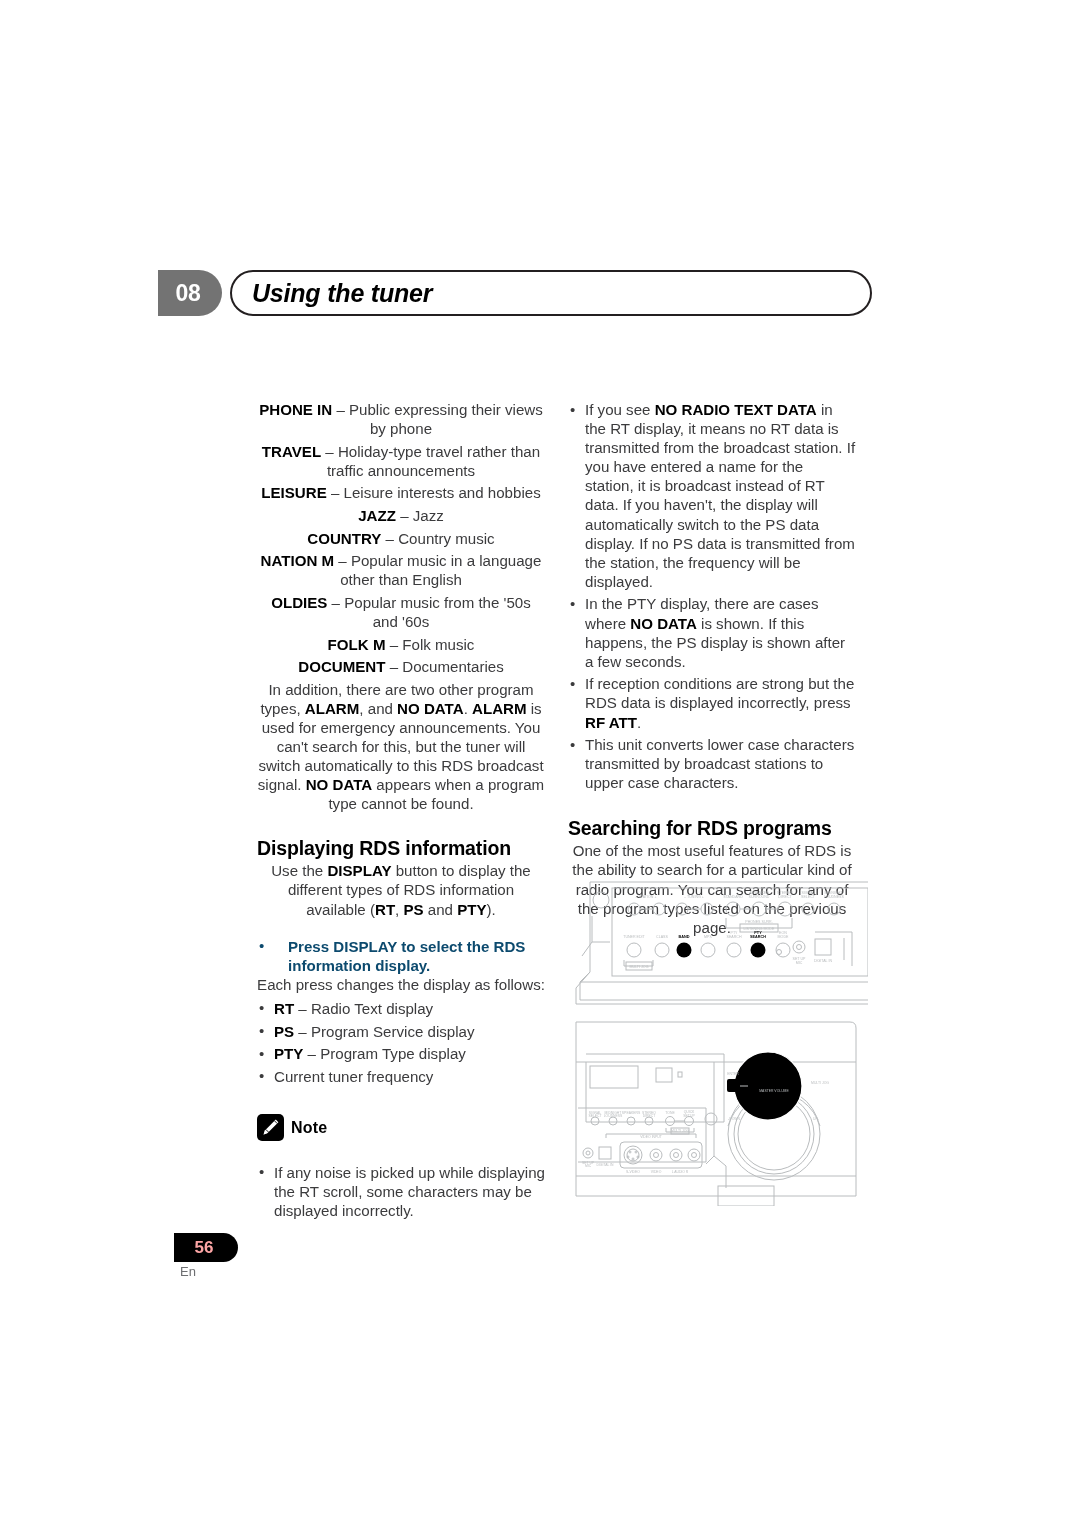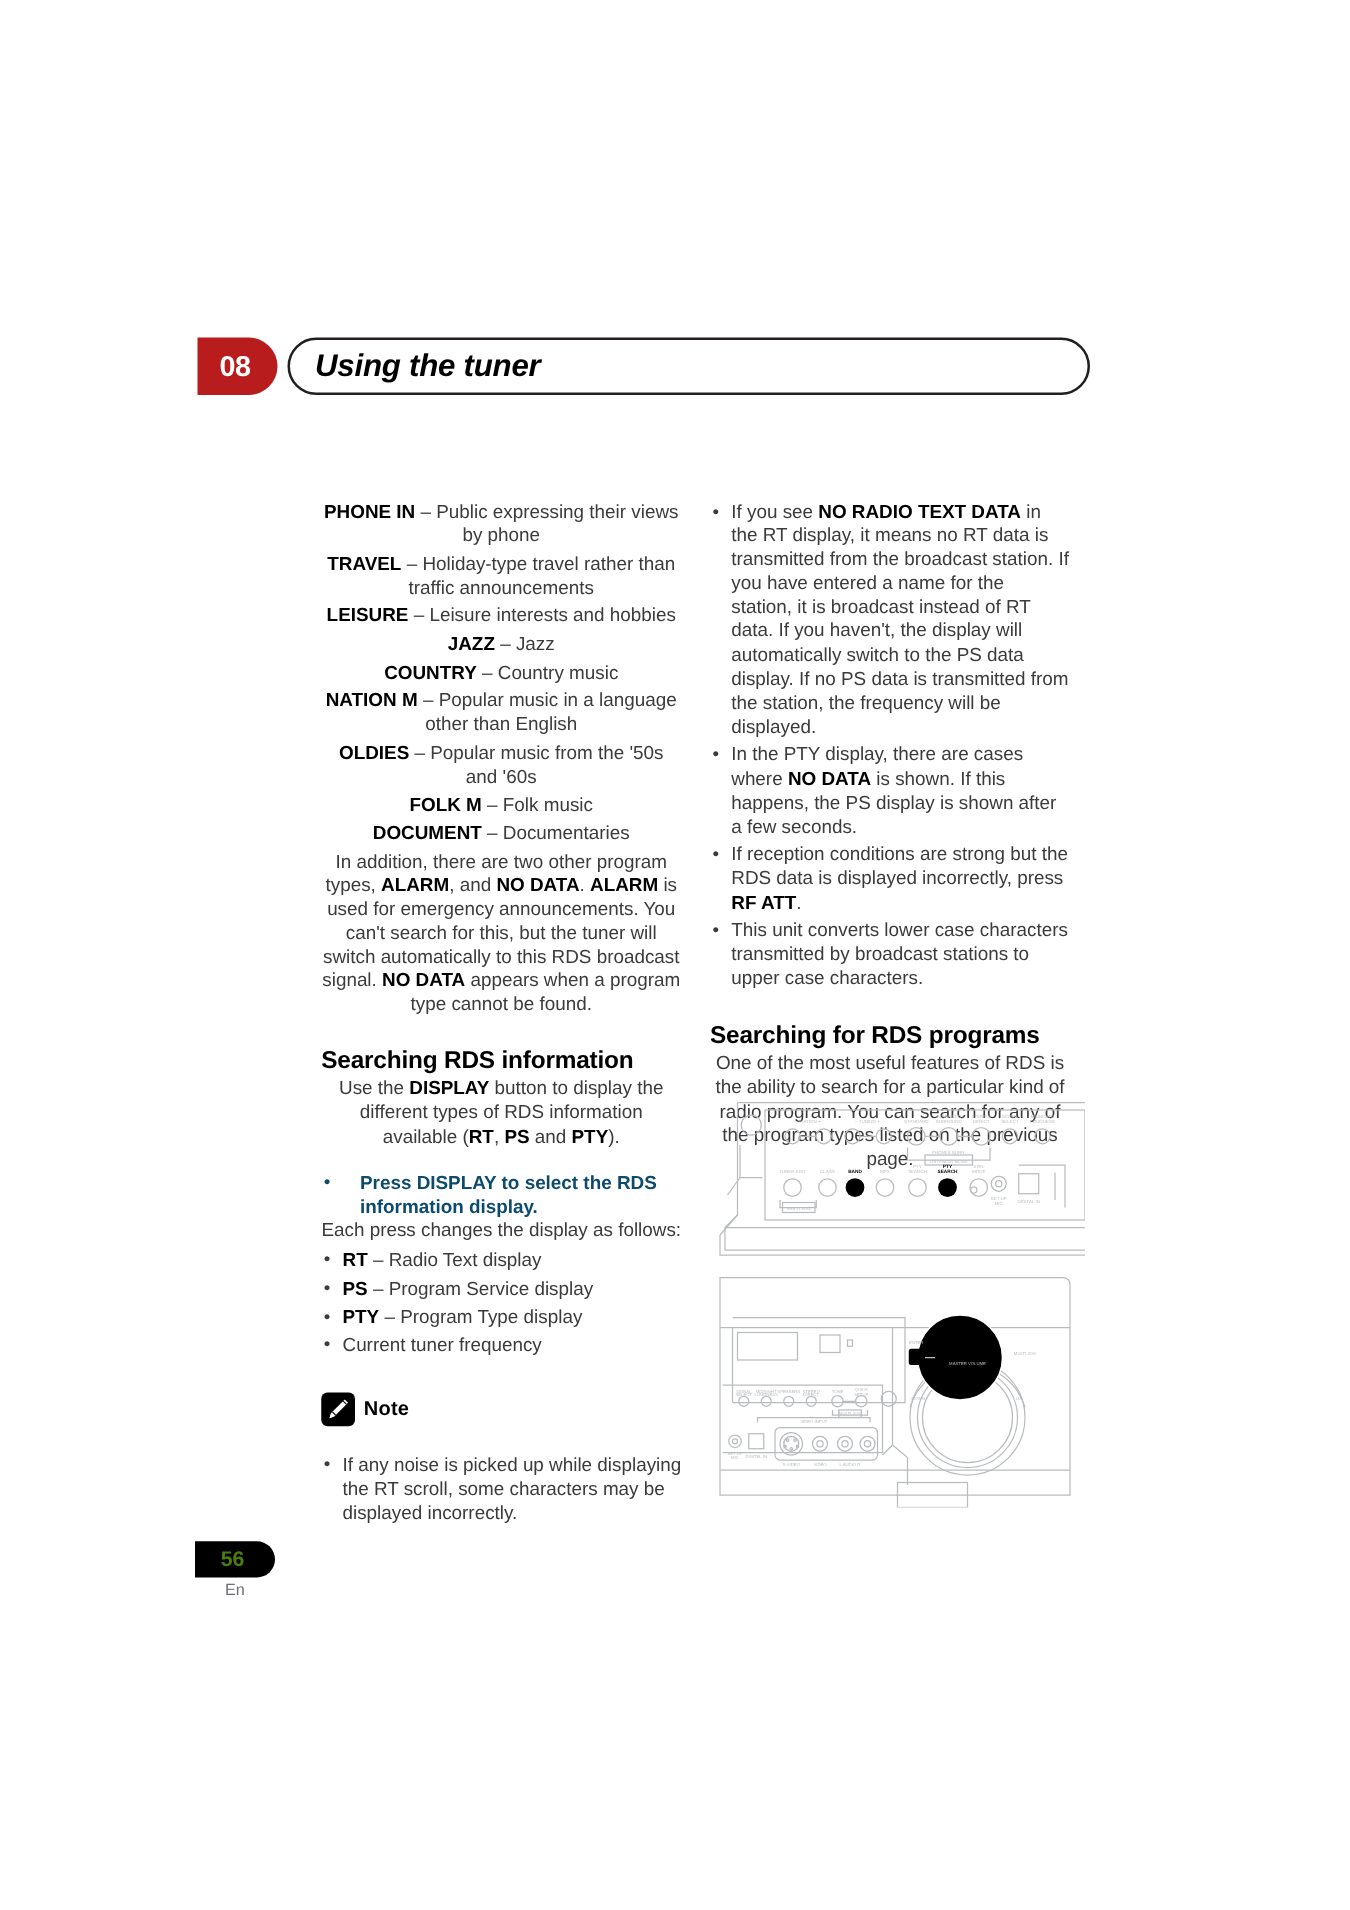--- a/index.html
+++ b/index.html
@@ -28,21 +28,21 @@
     top: 270px;
     width: 880px;
     height: 48px;
   }
   .chapter-chip {
     position: absolute;
     left: 158px;
     top: 0;
     width: 64px;
     height: 46px;
-    background: #b91c1c;
+    background: #737373;
     border-radius: 0 23px 23px 0;
     color: #ffffff;
     font-size: 23px;
     font-weight: bold;
     letter-spacing: -0.3px;
     display: flex;
     align-items: center;
     justify-content: center;
     box-sizing: border-box;
     padding-right: 4px;
@@ -147,27 +147,27 @@
   .note-label {
     font-size: 16px;
     font-weight: bold;
     color: #000000;
     letter-spacing: 0.2px;
   }
 
   
   .folio {
     position: absolute;
-    left: 156px;
+    left: 174px;
     top: 1233px;
     width: 64px;
     height: 29px;
     background: #000000;
     border-radius: 0 15px 15px 0;
-    color: #4d7c0f;
+    color: #fca5a5;
     font-size: 17px;
     font-weight: bold;
     display: flex;
     align-items: center;
     justify-content: center;
     box-sizing: border-box;
     padding-right: 4px;
   }
   .folio-lang {
     position: absolute;
@@ -207,21 +207,21 @@
       <p class="body gap"><span class="term">JAZZ</span><span class="dash"> – </span><span>Jazz</span></p>
       <p class="body gap"><span class="term">COUNTRY</span><span class="dash"> – </span><span>Country music</span></p>
       <p class="body gap"><span class="term">NATION M</span><span class="dash"> – </span><span>Popular music in a language other than English</span></p>
       <p class="body gap"><span class="term">OLDIES</span><span class="dash"> – </span><span>Popular music from the '50s and '60s</span></p>
       <p class="body gap"><span class="term">FOLK M</span><span class="dash"> – </span><span>Folk music</span></p>
       <p class="body gap"><span class="term">DOCUMENT</span><span class="dash"> – </span><span>Documentaries</span></p>
     </div>
 
     <p class="body gap"><span>In addition, there are two other program types, </span><b>ALARM</b><span>, and </span><b>NO DATA</b><span>. </span><b>ALARM</b><span> is used for emergency announcements. You can't search for this, but the tuner will switch automatically to this RDS broadcast signal. </span><b>NO DATA</b><span> appears when a program type cannot be found.</span></p>
 
-    <h3 class="sub" style="margin-top:24px">Searching RDS information</h3>
+    <h3 class="sub" style="margin-top:24px">Displaying RDS information</h3>
 
     <p class="body"><span>Use the </span><b>DISPLAY</b><span> button to display the different types of RDS information available (</span><b>RT</b><span>, </span><b>PS</b><span> and </span><b>PTY</b><span>).</span></p>
 
     <p class="instruction" style="margin-top:18px">Press DISPLAY to select the RDS information display.</p>
 
     <p class="body">Each press changes the display as follows:</p>
 
     <div style="margin-top:5px">
       <p class="bullet"><span class="term">RT</span><span class="dash"> – </span><span>Radio Text display</span></p>
       <p class="bullet"><span class="term">PS</span><span class="dash"> – </span><span>Program Service display</span></p>

